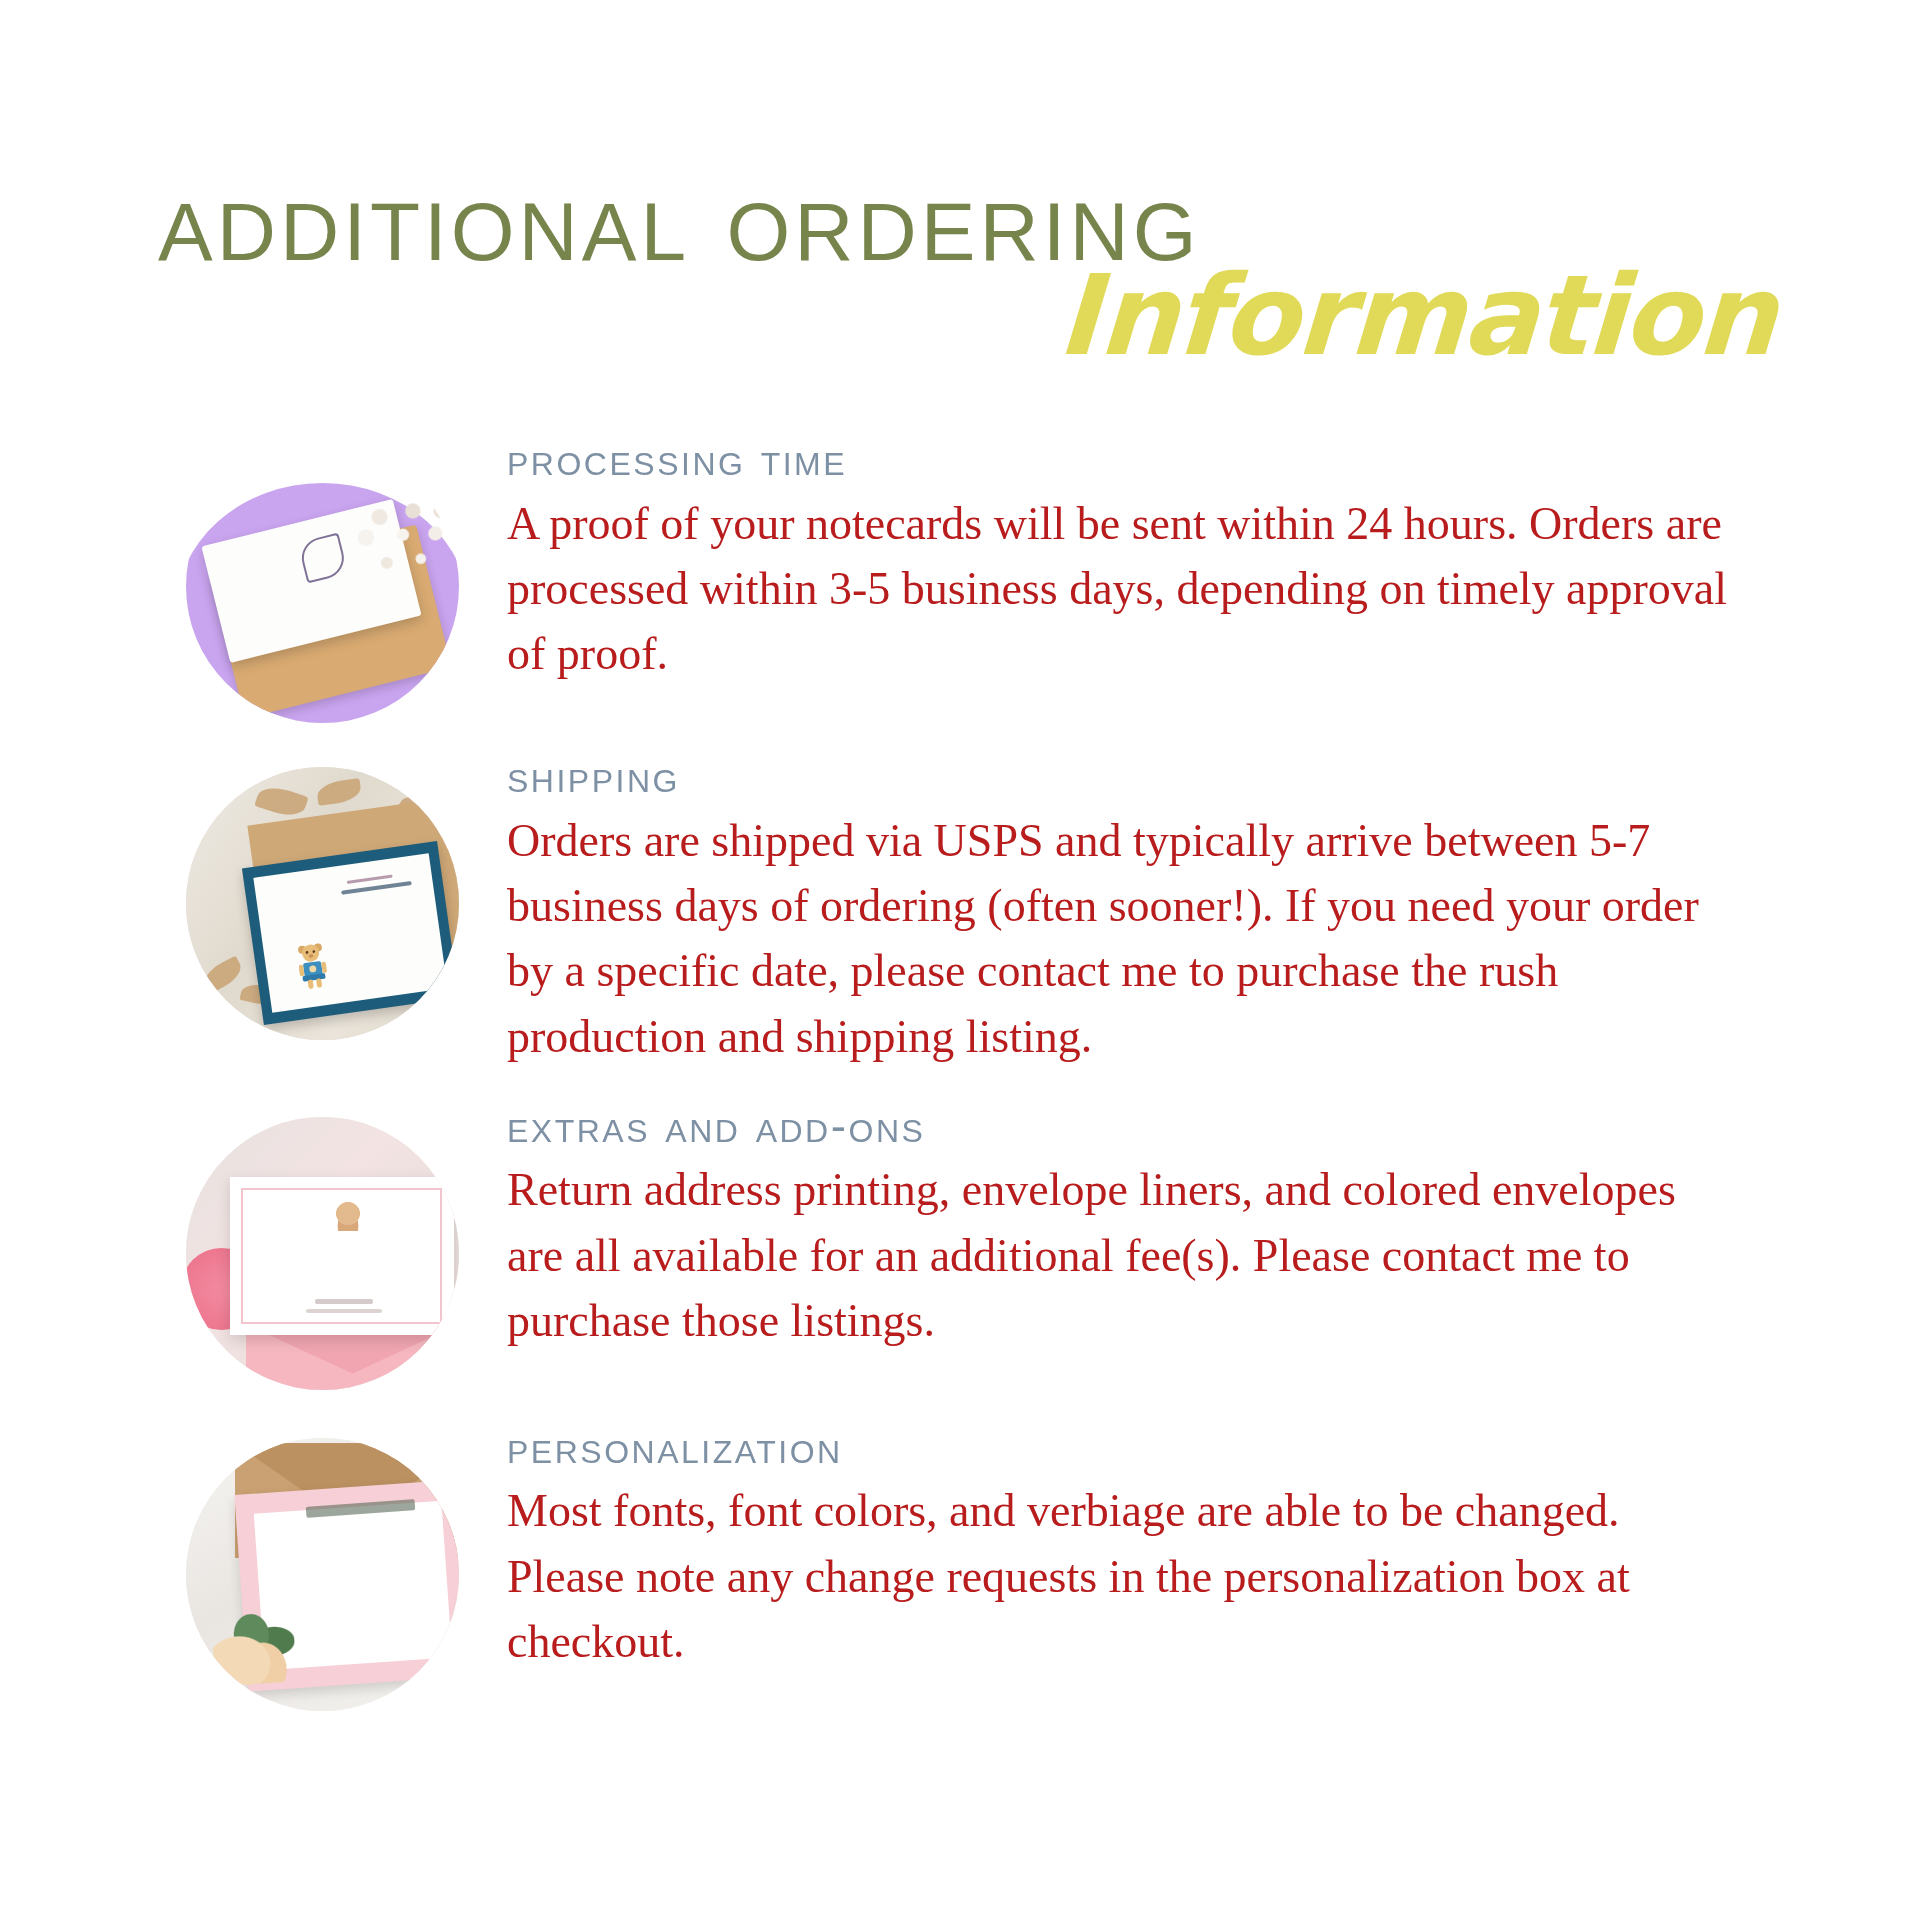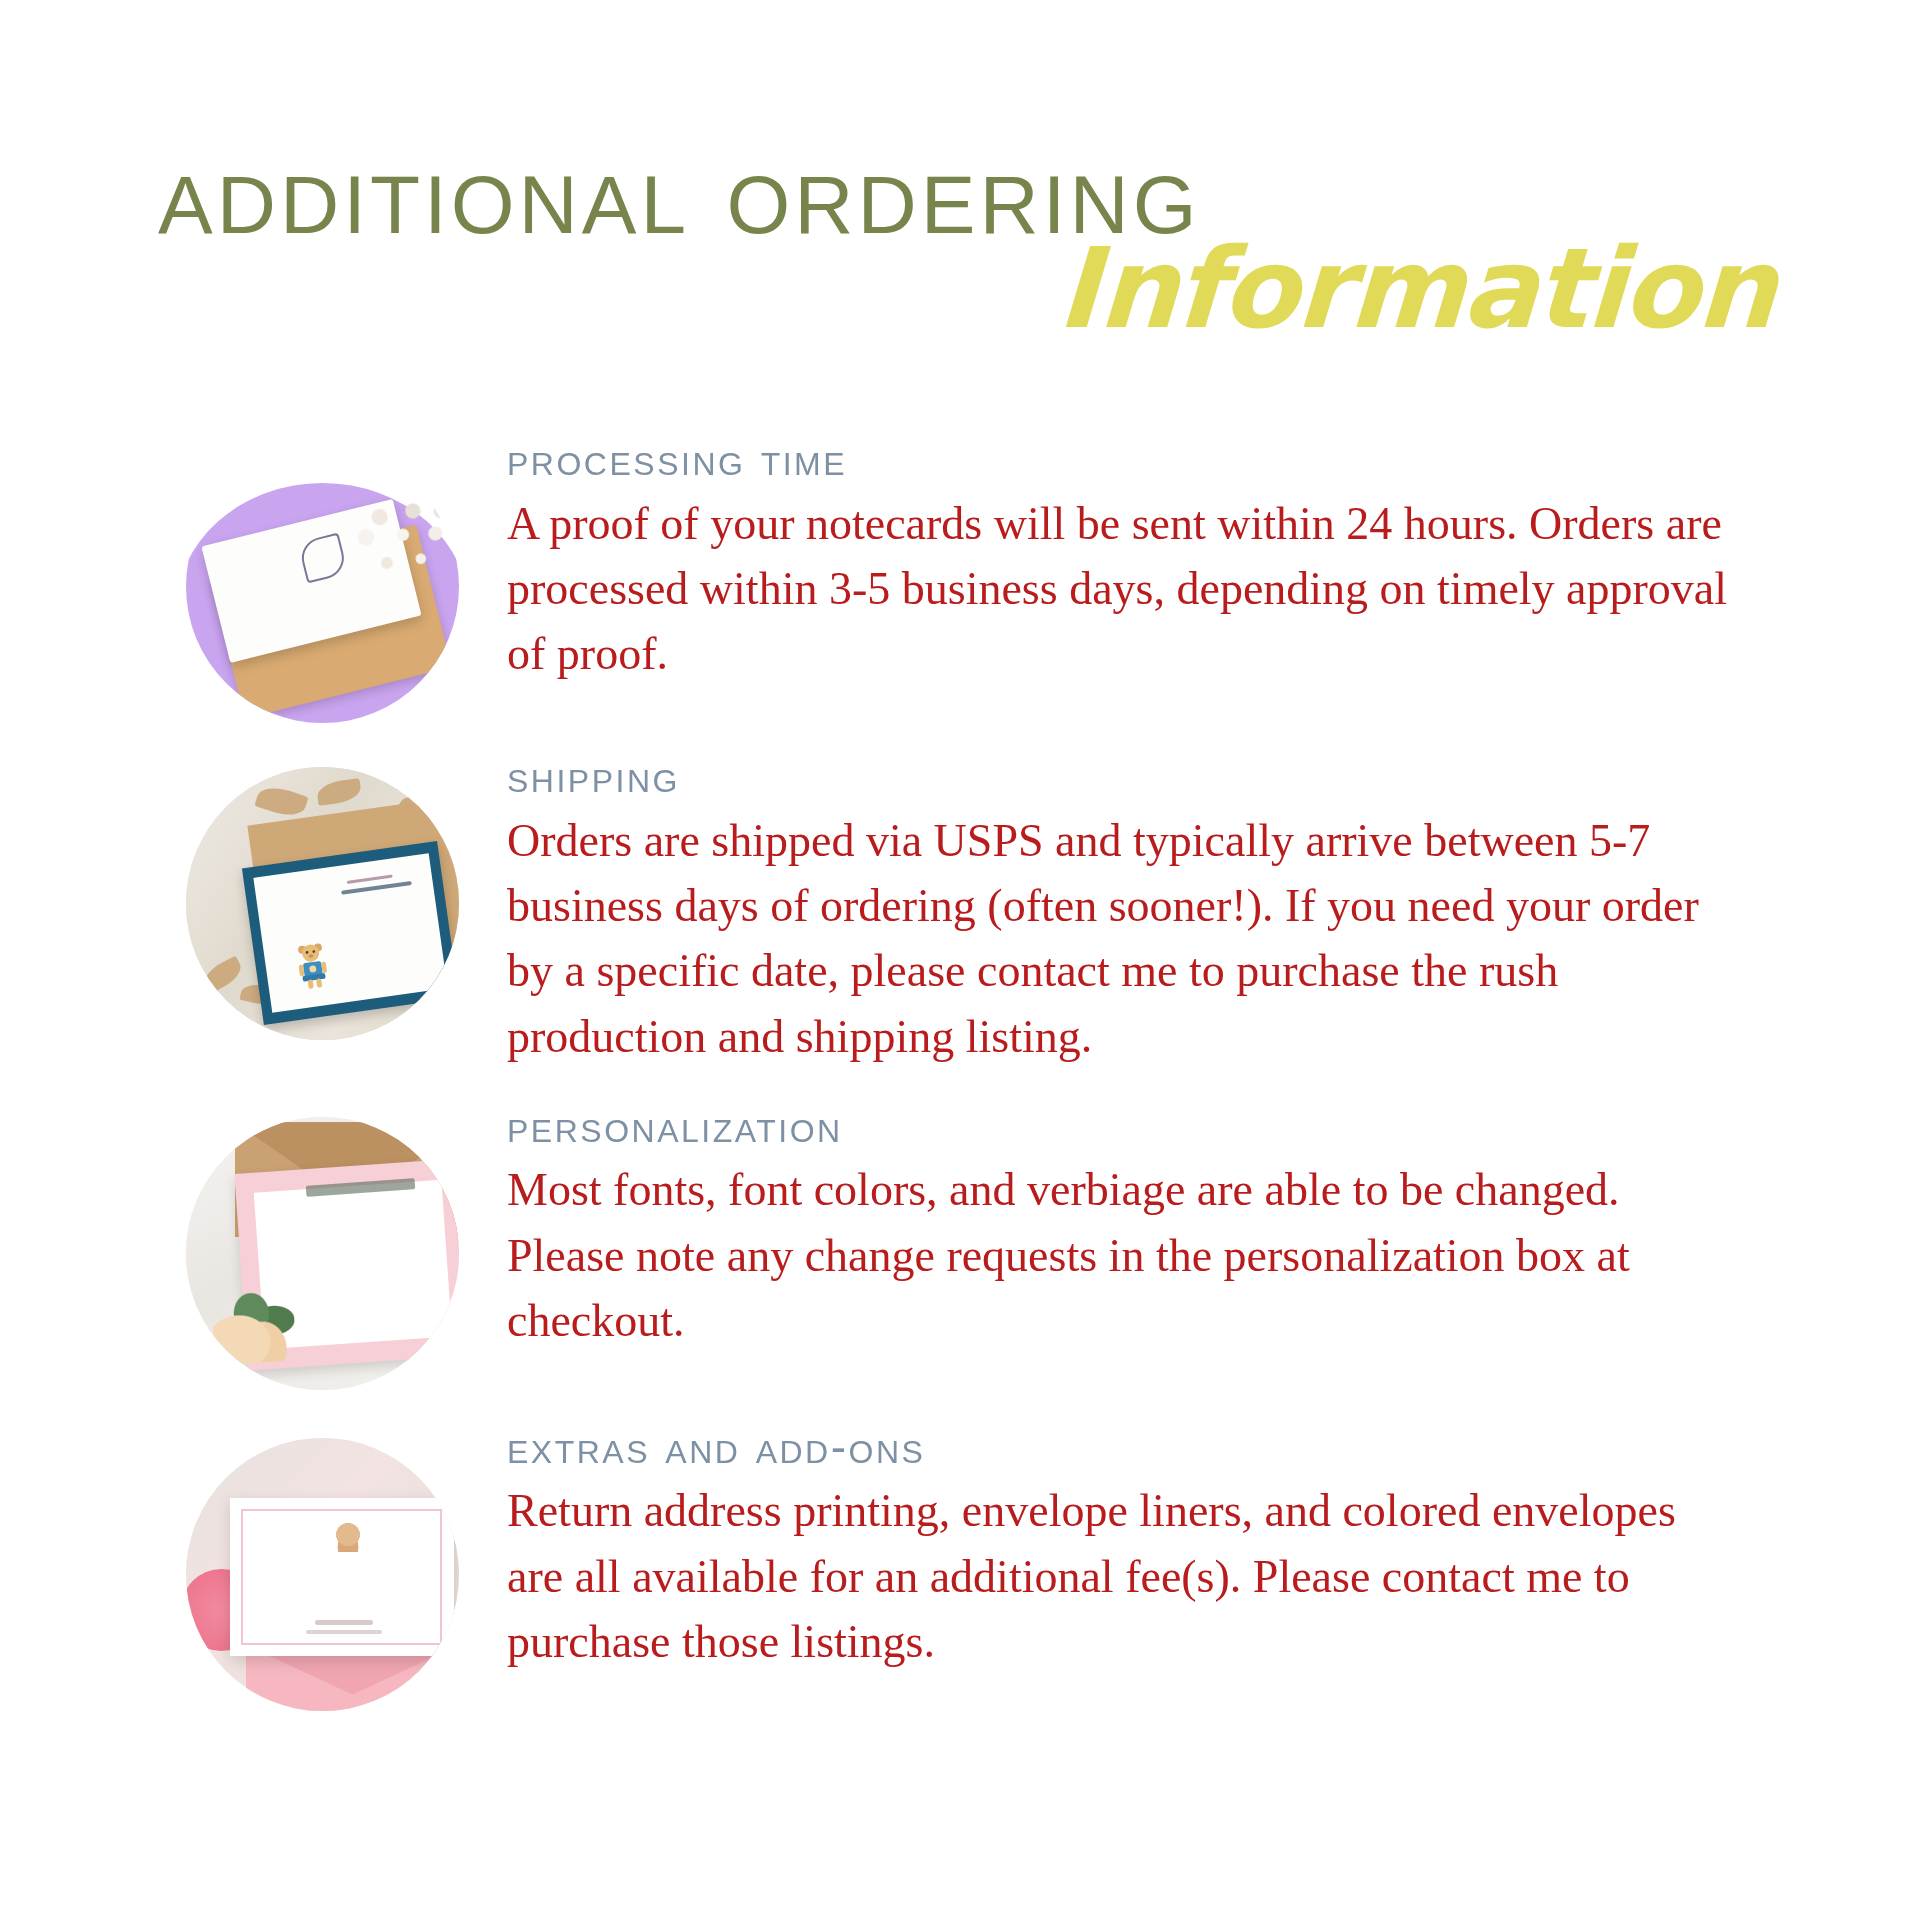--- a/index.html
+++ b/index.html
@@ -18,21 +18,21 @@
     position: relative;
     width: 1927px;
     height: 1927px;
     background: #ffffff;
   }
 
   
   .title-block {
     position: absolute;
     left: 158px;
-    top: 134px;
+    top: 161px;
     width: 1624px;
   }
   .title-main {
     font-family: "Liberation Sans", sans-serif;
     font-size: 117px;
     line-height: 1.0;
     letter-spacing: 4px;
     color: #77854d;
     font-weight: 400;
     font-variant: small-caps;
@@ -333,41 +333,20 @@
             </div>
           </div>
         </div>
       </div>
       <div class="section-body">
         <div class="section-heading">Shipping</div>
         <p class="section-text">Orders are shipped via USPS and typically arrive between 5-7 business days of ordering (often sooner!). If you need your order by a specific date, please contact me to purchase the rush production and shipping listing.</p>
       </div>
     </div>
 
-    <div class="section" id="sec-2">
-      <div class="section-thumb-wrap">
-        <div class="thumb">
-          <div class="art-pinkscallop">
-            <div class="marble"></div>
-            <div class="kraft"></div>
-            <div class="kraftflap"></div>
-            <div class="card">
-              <div class="cardinner"></div>
-            </div>
-            <div class="script"></div>
-            <div class="floral"></div>
-          </div>
-        </div>
-      </div>
-      <div class="section-body">
-        <div class="section-heading">Personalization</div>
-        <p class="section-text">Most fonts, font colors, and verbiage are able to be changed. Please note any change requests in the personalization box at checkout.</p>
-      </div>
-    </div>
-
     <div class="section" id="sec-3">
       <div class="section-thumb-wrap">
         <div class="thumb">
           <div class="art-rockinghorse">
             <div class="bg"></div>
             <div class="pom"></div>
             <div class="env"></div>
             <div class="envflap"></div>
             <div class="card">
               <div class="cardrule"></div>
@@ -377,15 +356,36 @@
             </div>
           </div>
         </div>
       </div>
       <div class="section-body">
         <div class="section-heading">Extras and Add-Ons</div>
         <p class="section-text">Return address printing, envelope liners, and colored envelopes are all available for an additional fee(s). Please contact me to purchase those listings.</p>
       </div>
     </div>
 
+    <div class="section" id="sec-2">
+      <div class="section-thumb-wrap">
+        <div class="thumb">
+          <div class="art-pinkscallop">
+            <div class="marble"></div>
+            <div class="kraft"></div>
+            <div class="kraftflap"></div>
+            <div class="card">
+              <div class="cardinner"></div>
+            </div>
+            <div class="script"></div>
+            <div class="floral"></div>
+          </div>
+        </div>
+      </div>
+      <div class="section-body">
+        <div class="section-heading">Personalization</div>
+        <p class="section-text">Most fonts, font colors, and verbiage are able to be changed. Please note any change requests in the personalization box at checkout.</p>
+      </div>
+    </div>
+
   </div>
 </div>
 
 
 </body></html>

